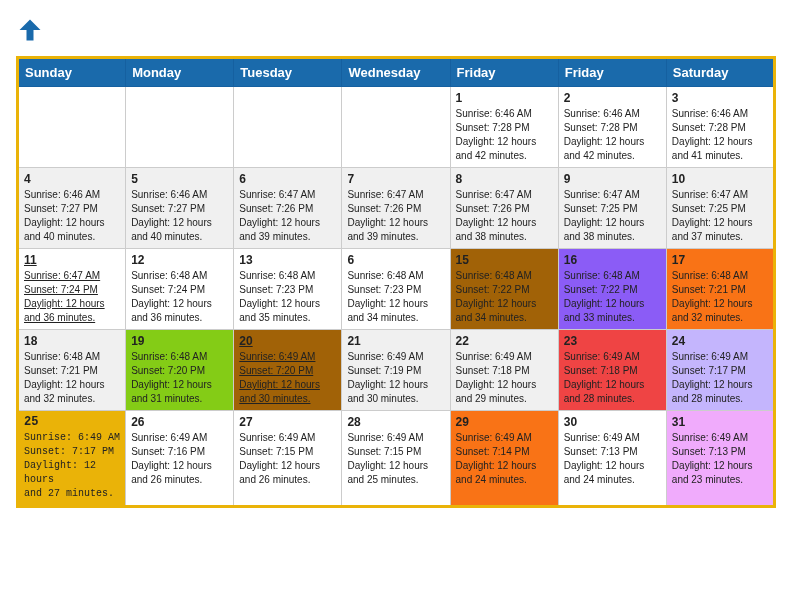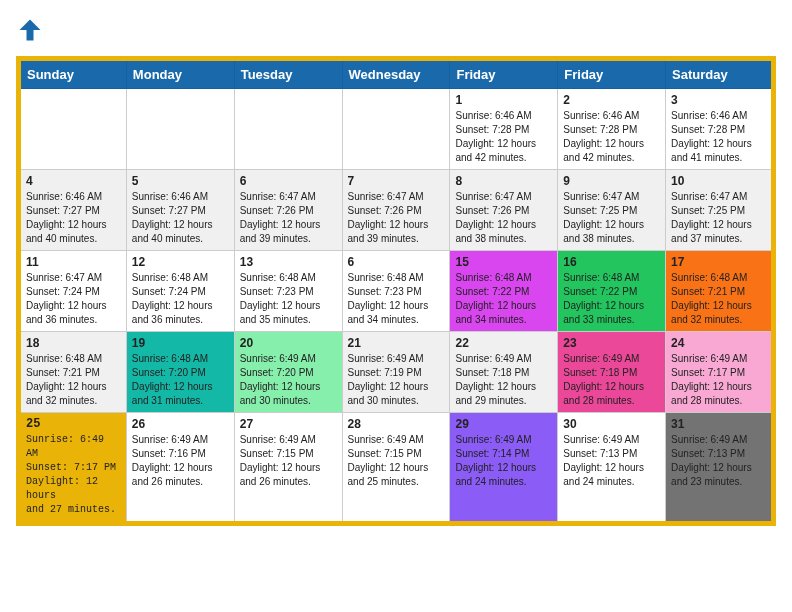--- a/index.html
+++ b/index.html
@@ -40,21 +40,21 @@
       font-weight: normal;
       color: #222;
     }
     .location {
       font-size: 14px;
       color: #444;
     }
     .calendar {
       width: 100%;
       border-collapse: collapse;
-      border: 5px solid #eab308;
+      border: 3px solid #eab308;
     }
     .calendar th {
       background-color: #1a6aab;
       color: #fff;
       text-align: left;
       padding: 6px 6px;
       font-size: 13px;
       font-weight: bold;
       border: 1px solid #1560a0;
     }
@@ -198,21 +198,21 @@
         </td>
         <td style="background: rgb(240, 240, 240);">
           <span class="day-num">10</span>
           <div class="day-info" style="white-space: pre-line;">Sunrise: 6:47 AM
 Sunset: 7:25 PM
 Daylight: 12 hours
 and 37 minutes.</div>
         </td>
       </tr>
       <tr>
-        <td style="background: rgb(255, 255, 255);">
+        <td style="background: rgb(255, 255, 255); text-decoration: underline;">
           <span class="day-num">11</span>
           <div class="day-info" style="white-space: pre-line;">Sunrise: 6:47 AM
 Sunset: 7:24 PM
 Daylight: 12 hours
 and 36 minutes.</div>
         </td>
         <td style="background: rgb(255, 255, 255);">
           <span class="day-num">12</span>
           <div class="day-info" style="white-space: pre-line;">Sunrise: 6:48 AM
 Sunset: 7:24 PM
@@ -226,28 +226,28 @@
 Daylight: 12 hours
 and 35 minutes.</div>
         </td>
         <td style="background: rgb(255, 255, 255);">
           <span class="day-num">6</span>
           <div class="day-info" style="white-space: pre-line;">Sunrise: 6:48 AM
 Sunset: 7:23 PM
 Daylight: 12 hours
 and 34 minutes.</div>
         </td>
-        <td style="background: #d946ef;">
+        <td style="background: #a16207;">
           <span class="day-num">15</span>
           <div class="day-info" style="white-space: pre-line;">Sunrise: 6:48 AM
 Sunset: 7:22 PM
 Daylight: 12 hours
 and 34 minutes.</div>
         </td>
-        <td style="background: #22c55e; margin-top: 19px;">
+        <td style="background: #8b5cf6; margin-top: 19px;">
           <span class="day-num">16</span>
           <div class="day-info" style="white-space: pre-line;">Sunrise: 6:48 AM
 Sunset: 7:22 PM
 Daylight: 12 hours
 and 33 minutes.</div>
         </td>
         <td style="background: #f97316;">
           <span class="day-num">17</span>
           <div class="day-info" style="white-space: pre-line;">Sunrise: 6:48 AM
 Sunset: 7:21 PM
@@ -256,56 +256,56 @@
         </td>
       </tr>
       <tr>
         <td style="background: rgb(240, 240, 240);">
           <span class="day-num">18</span>
           <div class="day-info" style="white-space: pre-line;">Sunrise: 6:48 AM
 Sunset: 7:21 PM
 Daylight: 12 hours
 and 32 minutes.</div>
         </td>
-        <td style="background: #14b8a6; margin-top: 37px;">
+        <td style="background: #84cc16; margin-top: 37px;">
           <span class="day-num">19</span>
           <div class="day-info" style="white-space: pre-line;">Sunrise: 6:48 AM
 Sunset: 7:20 PM
 Daylight: 12 hours
 and 31 minutes.</div>
         </td>
-        <td style="background: #86efac;">
+        <td style="background: #a16207; text-decoration: underline;">
           <span class="day-num">20</span>
           <div class="day-info" style="white-space: pre-line;">Sunrise: 6:49 AM
 Sunset: 7:20 PM
 Daylight: 12 hours
 and 30 minutes.</div>
         </td>
         <td style="background: rgb(240, 240, 240);">
           <span class="day-num">21</span>
           <div class="day-info" style="white-space: pre-line;">Sunrise: 6:49 AM
 Sunset: 7:19 PM
 Daylight: 12 hours
 and 30 minutes.</div>
         </td>
         <td style="background: rgb(240, 240, 240);">
           <span class="day-num">22</span>
           <div class="day-info" style="white-space: pre-line;">Sunrise: 6:49 AM
 Sunset: 7:18 PM
 Daylight: 12 hours
 and 29 minutes.</div>
         </td>
-        <td style="background: #ec4899;">
+        <td style="background: #ef4444;">
           <span class="day-num">23</span>
           <div class="day-info" style="white-space: pre-line;">Sunrise: 6:49 AM
 Sunset: 7:18 PM
 Daylight: 12 hours
 and 28 minutes.</div>
         </td>
-        <td style="background: #f9a8d4;">
+        <td style="background: #c4b5fd;">
           <span class="day-num">24</span>
           <div class="day-info" style="white-space: pre-line;">Sunrise: 6:49 AM
 Sunset: 7:17 PM
 Daylight: 12 hours
 and 28 minutes.</div>
         </td>
       </tr>
       <tr>
         <td style="background: #eab308; font-family: Liberation Mono, monospace;">
           <span class="day-num">25</span>
@@ -328,35 +328,35 @@
 Daylight: 12 hours
 and 26 minutes.</div>
         </td>
         <td style="background: rgb(255, 255, 255);">
           <span class="day-num">28</span>
           <div class="day-info" style="white-space: pre-line;">Sunrise: 6:49 AM
 Sunset: 7:15 PM
 Daylight: 12 hours
 and 25 minutes.</div>
         </td>
-        <td style="background: #8b5cf6;">
+        <td style="background: #f97316;">
           <span class="day-num">29</span>
           <div class="day-info" style="white-space: pre-line;">Sunrise: 6:49 AM
 Sunset: 7:14 PM
 Daylight: 12 hours
 and 24 minutes.</div>
         </td>
         <td style="background: rgb(255, 255, 255);">
           <span class="day-num">30</span>
           <div class="day-info" style="white-space: pre-line;">Sunrise: 6:49 AM
 Sunset: 7:13 PM
 Daylight: 12 hours
 and 24 minutes.</div>
         </td>
-        <td style="background: #737373;">
+        <td style="background: #f0abfc;">
           <span class="day-num">31</span>
           <div class="day-info" style="white-space: pre-line;">Sunrise: 6:49 AM
 Sunset: 7:13 PM
 Daylight: 12 hours
 and 23 minutes.</div>
         </td>
       </tr>
     </tbody>
 </table>
 

